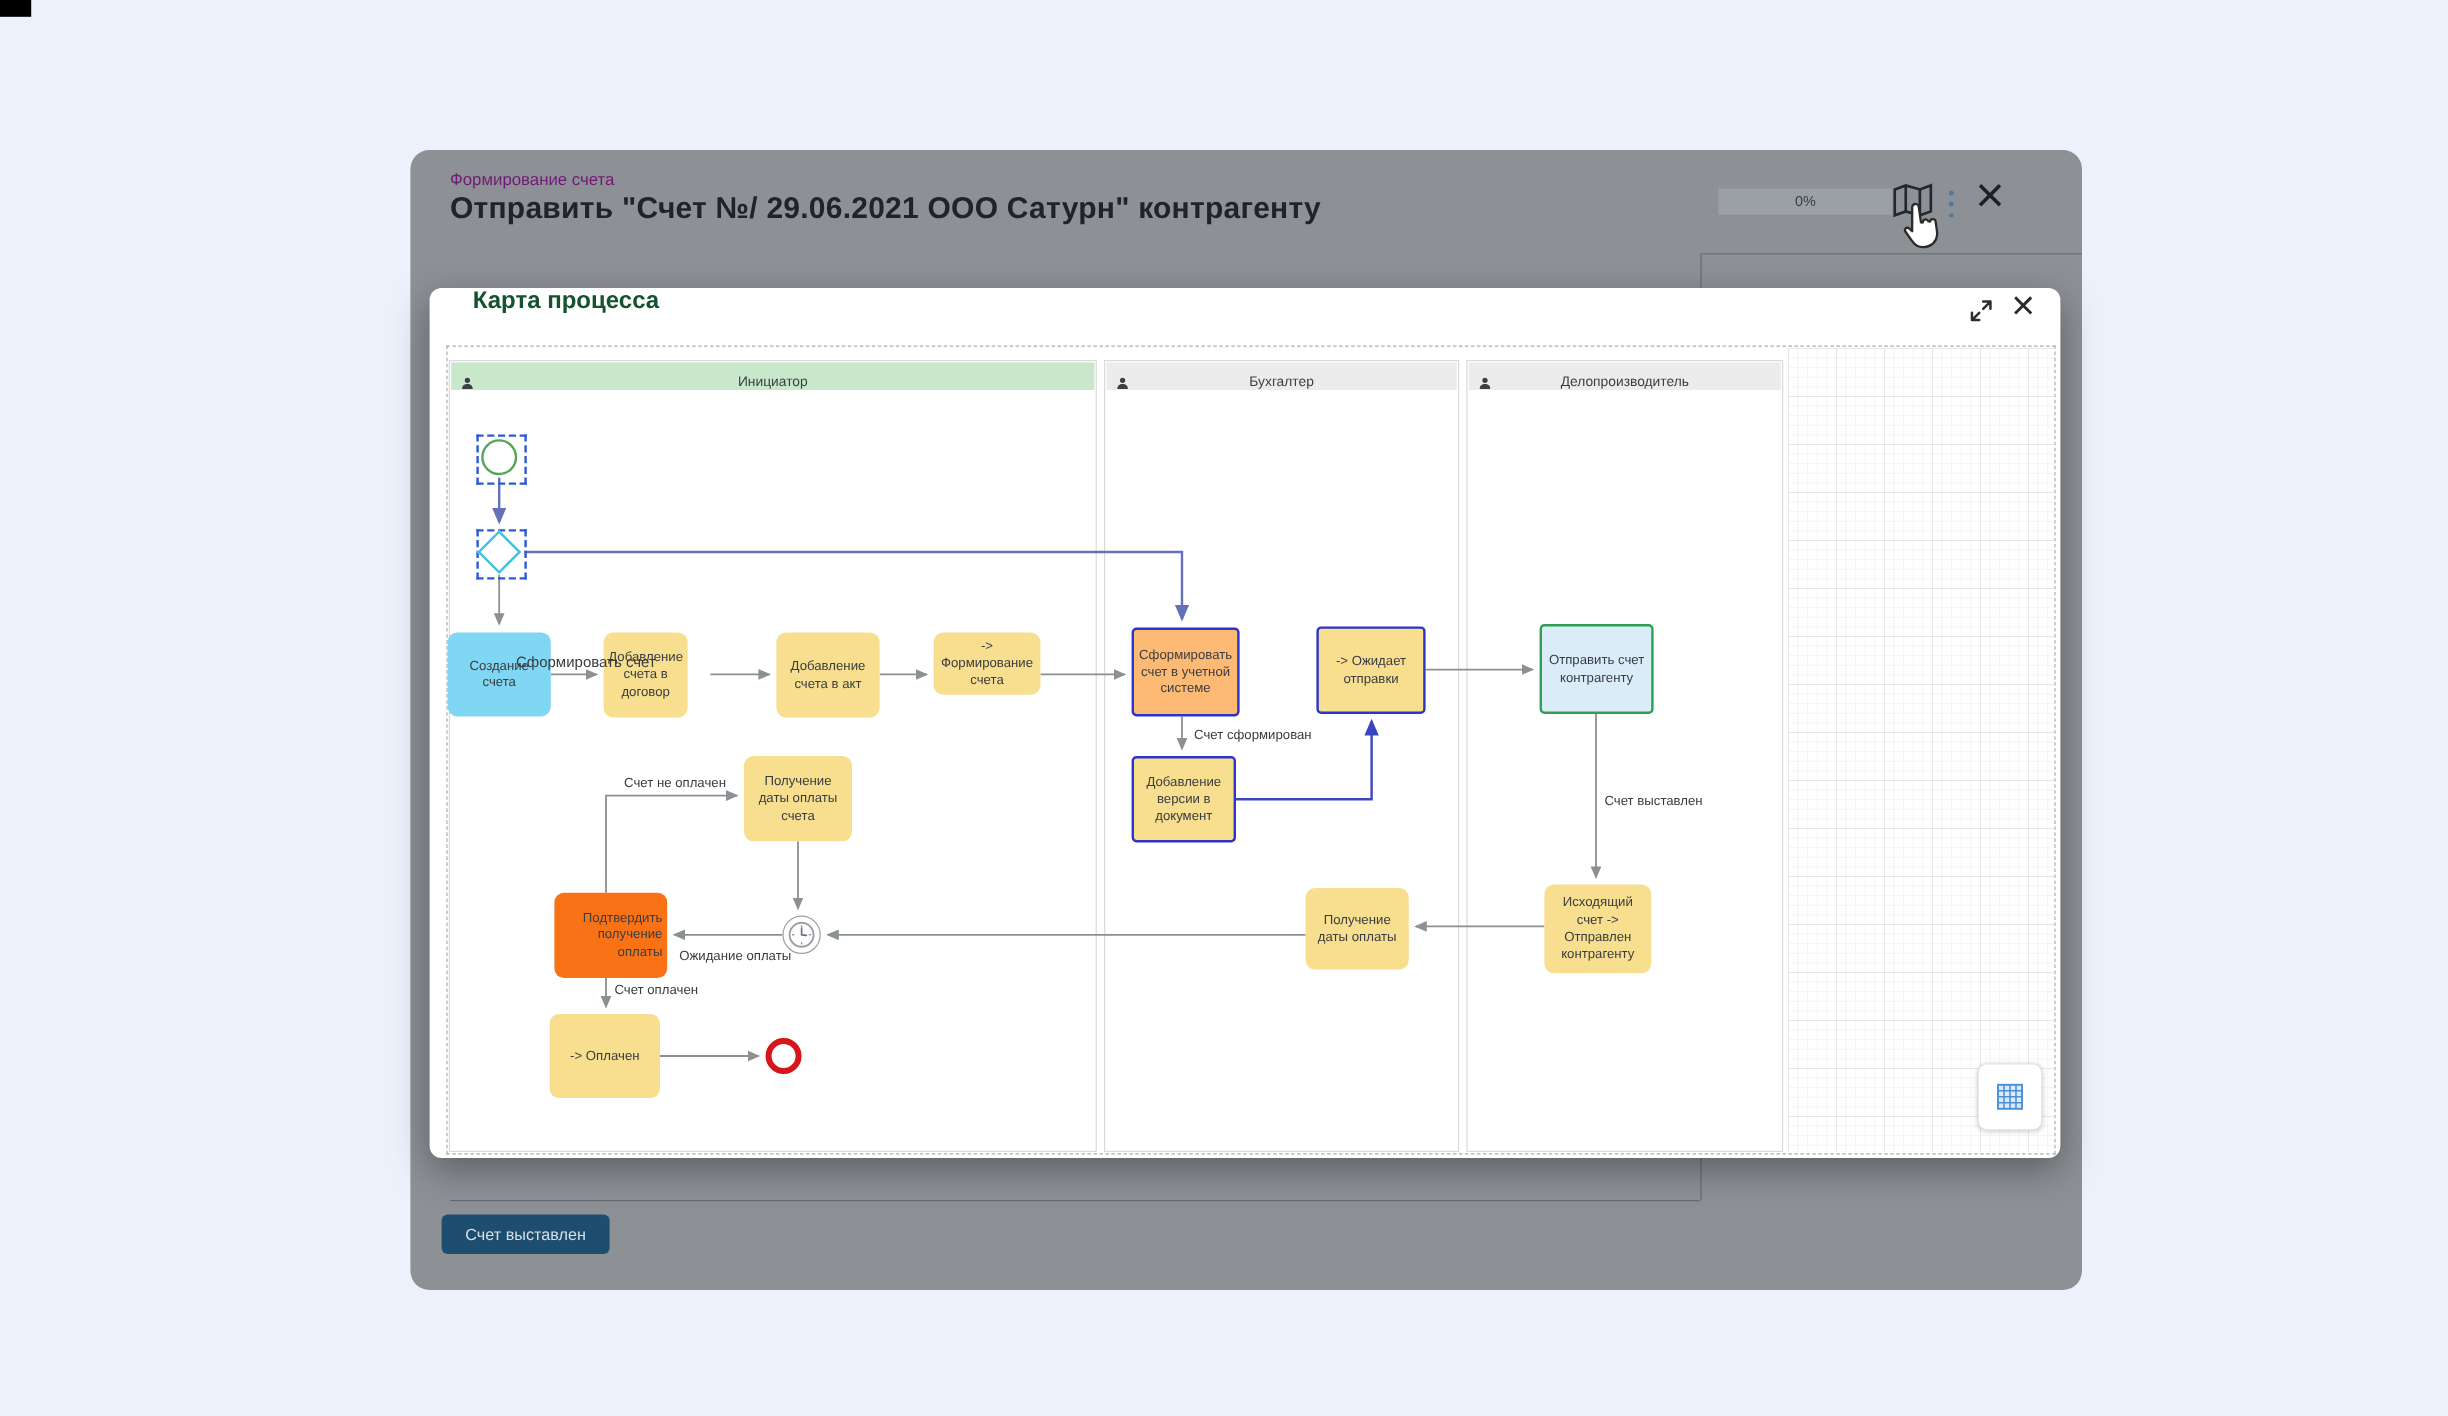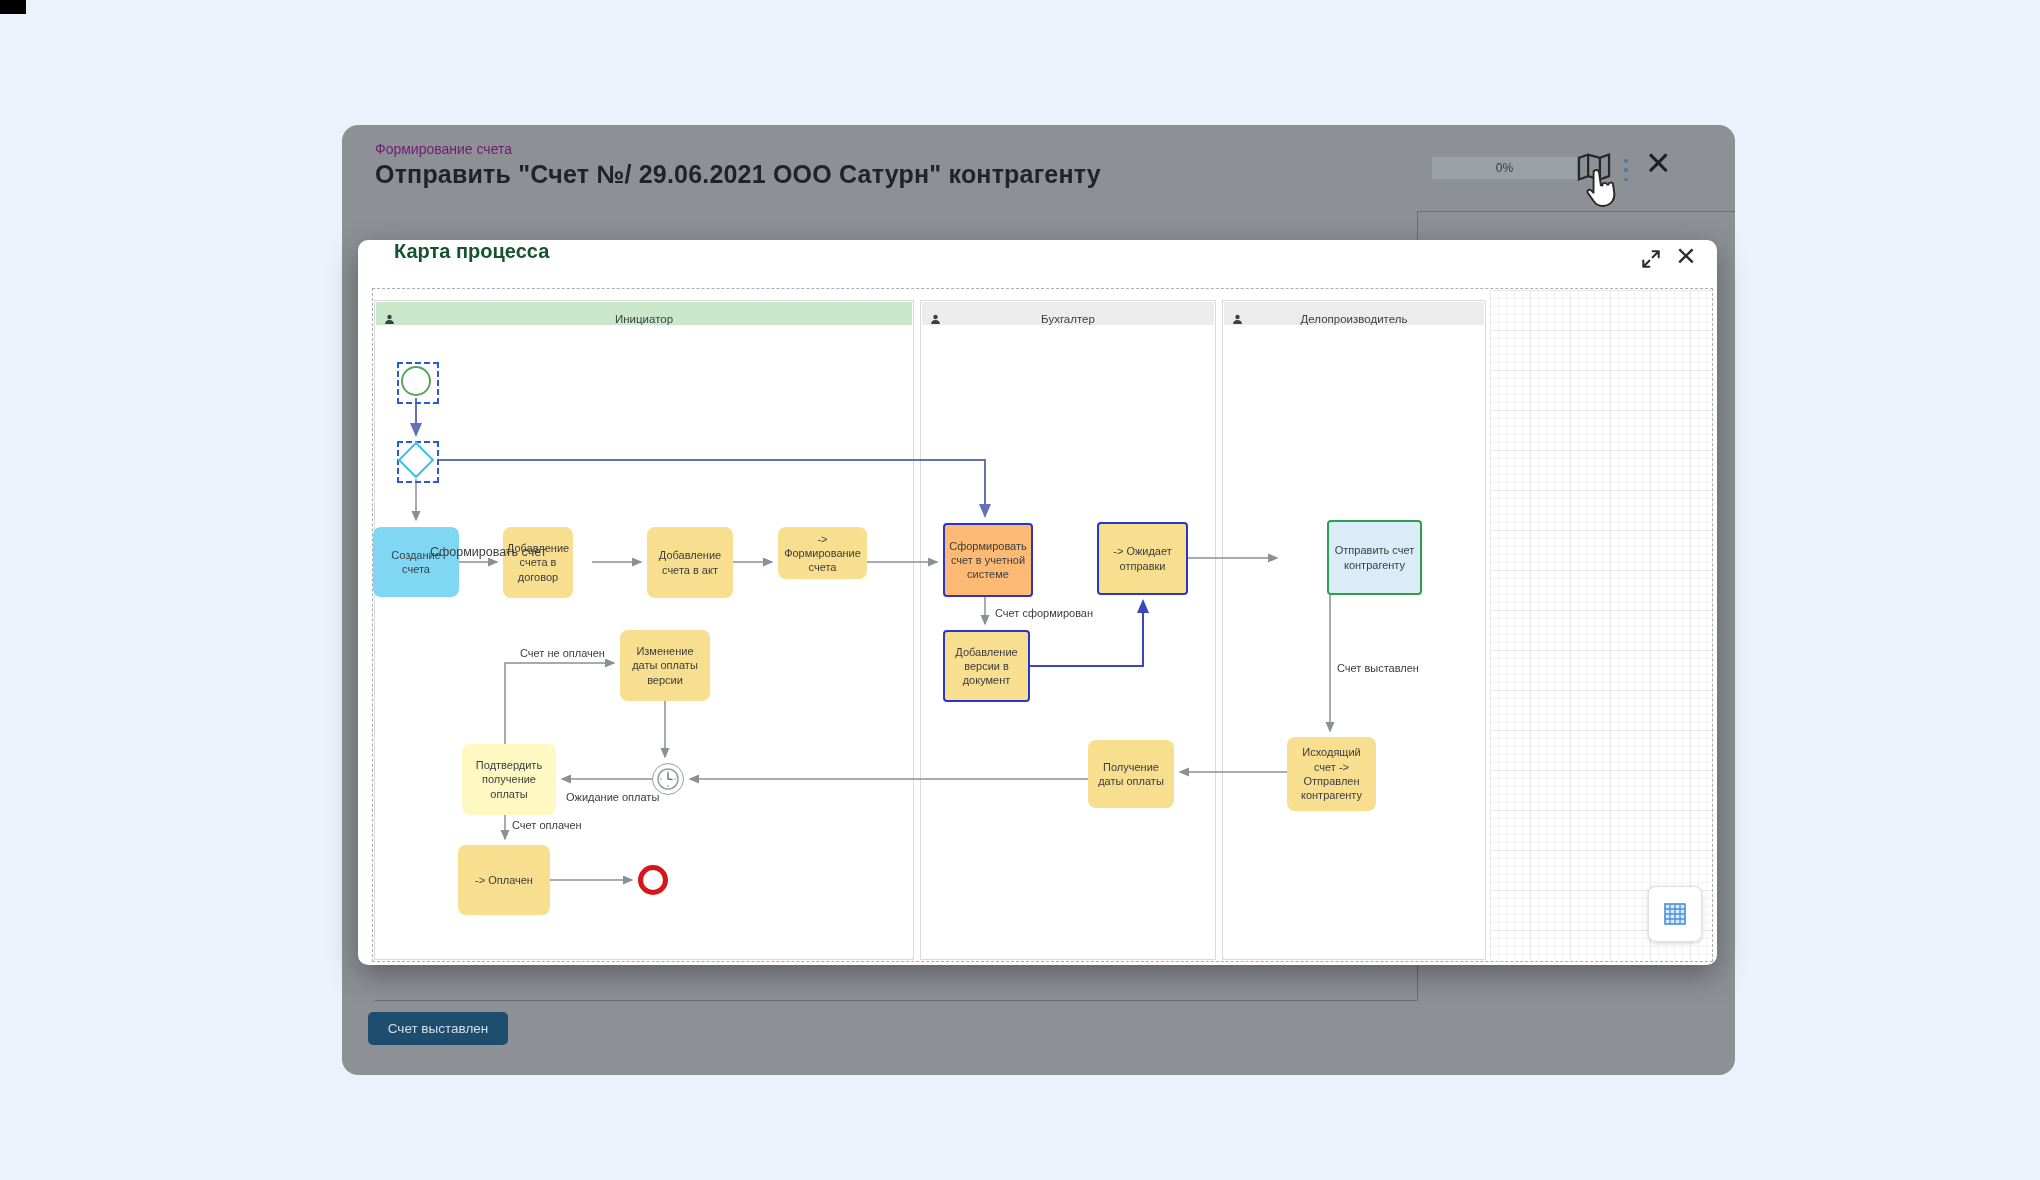--- a/index.html
+++ b/index.html
@@ -64,23 +64,23 @@
   .lane-hdr .ttl{flex:1;text-align:center;}
   .lane-hdr .person{margin-left:8px;display:flex;}
   
   .node{
     position:absolute;display:flex;align-items:center;justify-content:center;text-align:center;
     font-size:11px;line-height:1.3;color:#3a3d40;padding:4px;box-sizing:border-box;z-index:5;cursor:pointer;
   }
   .yellow{background:#f8de8f;border-radius:8px;}
   .yellow-b{background:#f8de8f;border:2px solid #2b35c8;border-radius:4px;text-align:center;}
   .blue-b{background:#fdba74;border:2px solid #2b35c8;border-radius:4px;}
-  .green-b{background:#daecf8;border:2px solid #2f9e4f;border-radius:4px;margin-left:44px;}
+  .green-b{background:#daecf8;border:2px solid #2f9e4f;border-radius:4px;}
   .cyan{background:#80d7f3;border-radius:8px;}
-  .lblue{background:#fef9c3;border-radius:8px;}
+  .lblue{background:#f97316;border-radius:8px;text-align:right;}
   .selbox{position:absolute;border:2px dashed #2a5bd7;background:transparent;z-index:4;}
   .evt-start{
     position:absolute;left:401px;top:366px;width:30px;height:30px;border-radius:50%;
     border:2.5px solid #55a65a;background:#fff;box-sizing:border-box;z-index:5;cursor:pointer;
   }
   .gateway{
     position:absolute;left:403px;top:447px;width:26px;height:26px;background:#fff;
     border:2.5px solid #3ec1e4;transform:rotate(45deg);box-sizing:border-box;z-index:5;cursor:pointer;
   }
   .evt-end{
@@ -239,21 +239,21 @@
 <div class="evt-end"></div>
 
 <div class="node cyan" style="left:373px;top:527px;width:86px;height:70px;">Создание счета</div>
 <div class="node yellow" style="left:503px;top:527px;width:70px;height:71px;">Добавление счета в договор</div>
 <div class="node yellow" style="left:647px;top:527px;width:86px;height:71px;">Добавление счета в акт</div>
 <div class="node yellow" style="left:778px;top:527px;width:89px;height:52px;">-&gt; Формирование счета</div>
 <div class="node blue-b" style="left:943px;top:523px;width:90px;height:74px;">Сформировать счет в учетной системе</div>
 <div class="node yellow-b" style="left:1097px;top:522px;width:91px;height:73px;">-&gt; Ожидает отправки</div>
 <div class="node green-b" style="left:1283px;top:520px;width:95px;height:75px;">Отправить счет контрагенту</div>
 <div class="node yellow-b" style="left:943px;top:630px;width:87px;height:72px;">Добавление версии в документ</div>
-<div class="node yellow" style="left:620px;top:630px;width:90px;height:71px;">Изменение даты оплаты версии</div>
+<div class="node yellow" style="left:620px;top:630px;width:90px;height:71px;">Получение даты оплаты счета</div>
 <div class="node lblue" style="left:462px;top:744px;width:94px;height:71px;">Подтвердить получение оплаты</div>
 <div class="node yellow" style="left:1088px;top:740px;width:86px;height:68px;">Получение даты оплаты</div>
 <div class="node yellow" style="left:1287px;top:737px;width:89px;height:74px;">Исходящий счет -&gt; Отправлен контрагенту</div>
 <div class="node yellow" style="left:458px;top:845px;width:92px;height:70px;">-&gt; Оплачен</div>
 
 <span class="elabel big" style="left:430px;top:545px;">Сформировать счет</span>
 <span class="elabel" style="left:995px;top:607px;">Счет сформирован</span>
 <span class="elabel" style="left:520px;top:647px;">Счет не оплачен</span>
 <span class="elabel" style="left:566px;top:791px;text-align:right;">Ожидание оплаты</span>
 <span class="elabel" style="left:512px;top:819px;">Счет оплачен</span>

